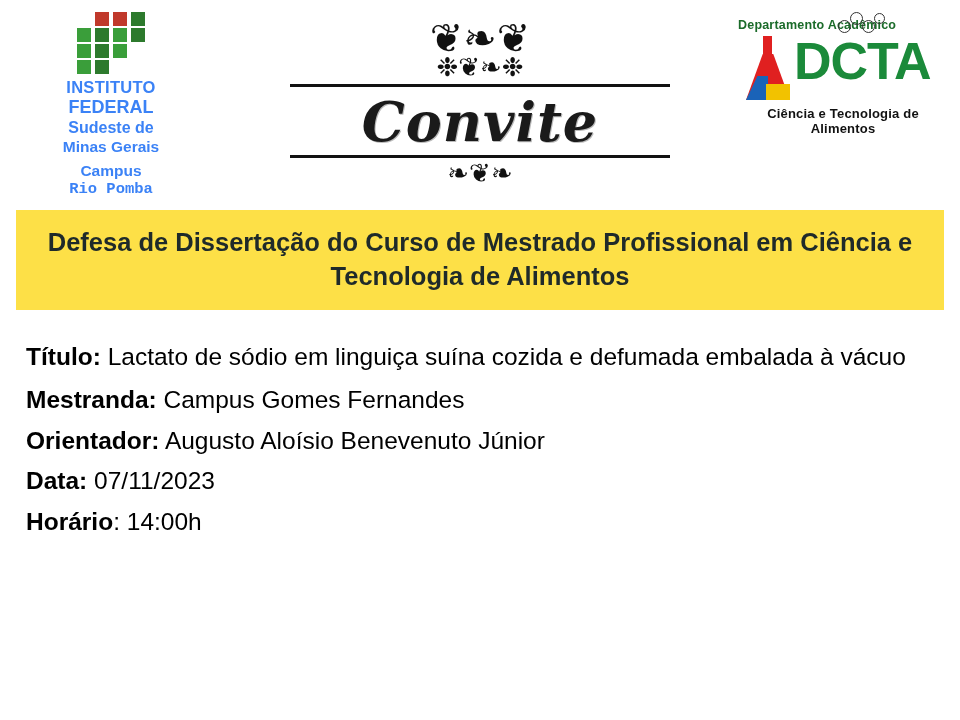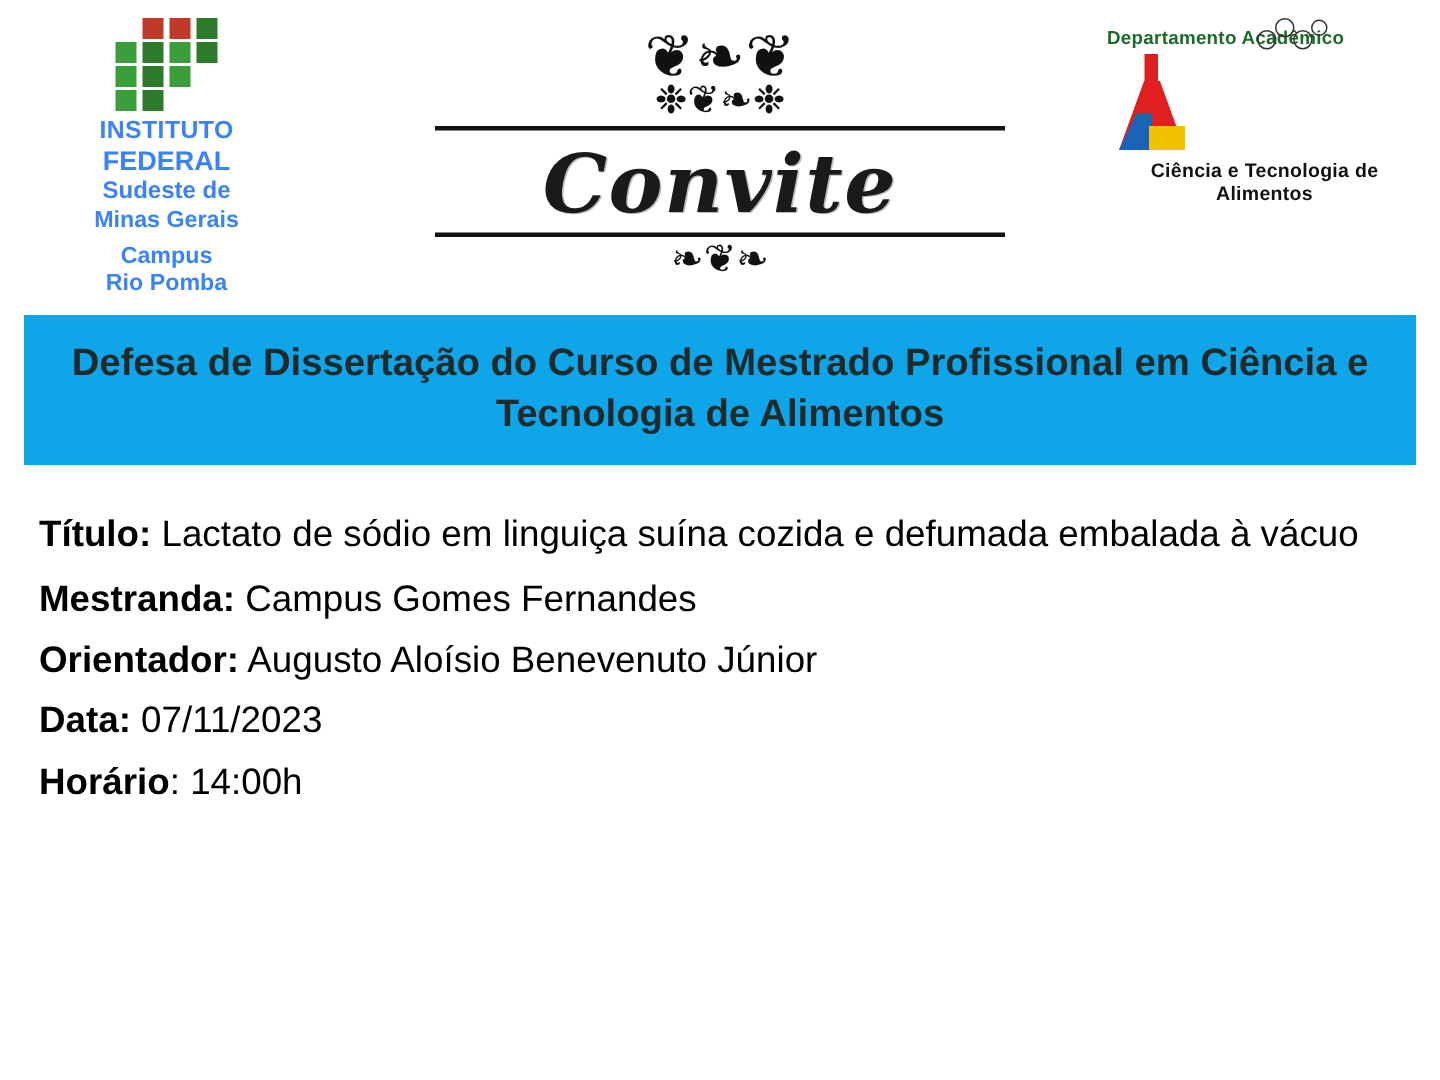--- a/index.html
+++ b/index.html
@@ -49,21 +49,21 @@
   .if-lines {
     font-weight: bold;
     line-height: 1.18;
     color: #3b82f6;
   }
   .if-lines .l1 { font-size: 16.5px; letter-spacing: 0.3px; }
   .if-lines .l2 { font-size: 18px; }
   .if-lines .l3 { font-size: 16px; }
   .if-lines .l4 { font-size: 15.5px; }
   .if-lines .l5 { font-size: 15.5px; margin-top: 6px; }
-  .if-lines .l6 { font-size: 15.5px; }
+  .if-lines .l6 { font-size: 15.5px; font-family: Liberation Mono, monospace; }
 
   
   .convite {
     position: absolute;
     left: 280px;
     top: 12px;
     width: 400px;
     height: 175px;
   }
   .convite .rule {
@@ -189,21 +189,21 @@
     letter-spacing: 0.2px;
   }
 
   
   .banner {
     position: absolute;
     left: 16px;
     top: 210px;
     width: 928px;
     height: 100px;
-    background: #0ea5e9;
+    background: #fde047;
     display: flex;
     align-items: center;
     justify-content: center;
     box-sizing: border-box;
     padding: 0 28px;
   }
   .banner-text {
     font-size: 25.5px;
     font-weight: bold;
     color: #1f2a2a;
@@ -280,20 +280,21 @@
         <i style="left:42px; top:3px; width:9px; height:9px;"></i>
       </div>
       <div class="acad">Departamento Acadêmico</div>
       <div class="mainrow">
         <div class="flask">
           <span class="neck"></span>
           <span class="body"></span>
           <span class="blue"></span>
           <span class="yellow"></span>
         </div>
+        <div class="letters">DCTA</div>
       </div>
       <div class="sub">Ciência e Tecnologia de Alimentos</div>
     </div>
 
   </div>
 
   <div class="banner">
     <div class="banner-text">Defesa de Dissertação do Curso de Mestrado Profissional em Ciência e Tecnologia de Alimentos</div>
   </div>
 

